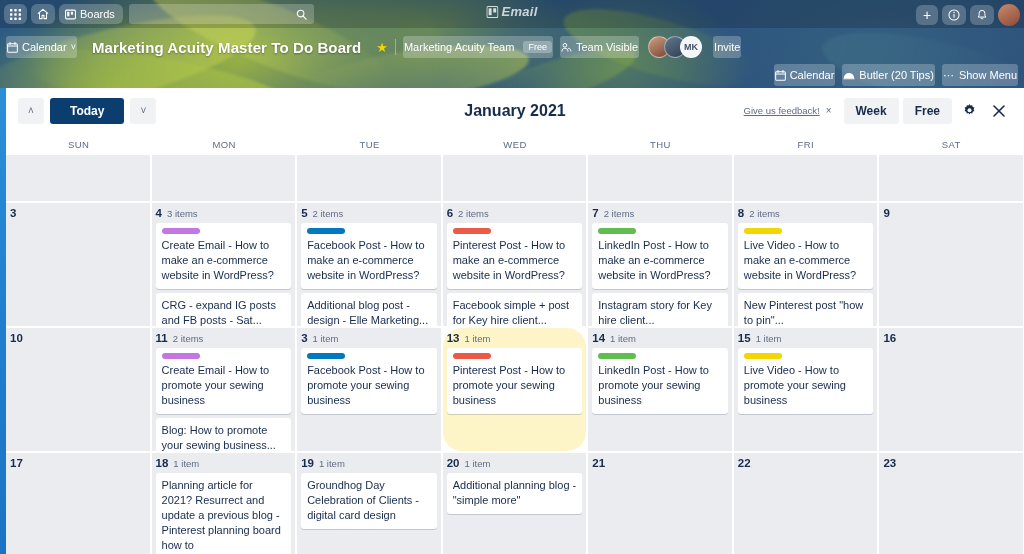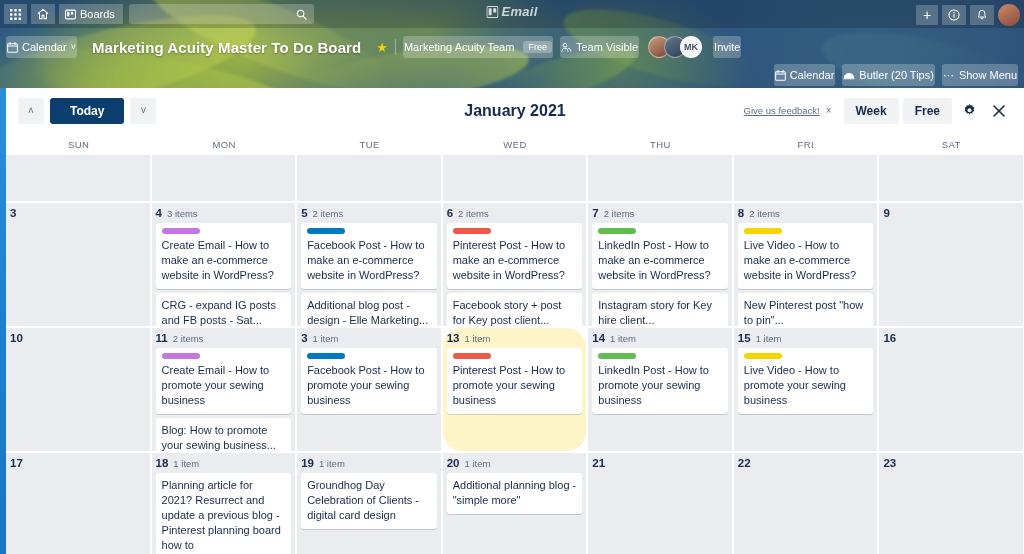--- a/index.html
+++ b/index.html
@@ -26,21 +26,21 @@
     filter: blur(1.4px); opacity: .85; pointer-events: none;
   }
 
   
   .topnav {
     position: absolute; left: 0; top: 0; width: 1024px; height: 28px;
     background: rgba(0,0,0,.18);
     display: flex; align-items: center; padding: 0 4px; gap: 4px;
   }
   .nav-btn {
-    height: 20px; min-width: 22px; border-radius: 1px;
+    height: 20px; min-width: 22px; border-radius: 6px;
     background: rgba(255,255,255,.22);
     display: flex; align-items: center; justify-content: center;
     color: #fff; font-size: 11px; gap: 4px; padding: 0 6px;
   }
   .nav-btn.wide { padding: 0 8px 0 6px; }
   .nav-search {
     height: 20px; width: 185px; border-radius: 3px;
     background: rgba(255,255,255,.22);
     display: flex; align-items: center; justify-content: flex-end;
     padding-right: 7px; margin-left: 2px;
@@ -419,21 +419,21 @@
         <div class="cell" style="grid-area: 2 / 4;">
           <div class="cell-head">
             <span class="daynum">6</span>
             <span class="itemcount">2 items</span>
           </div>
           <div class="card">
             <div class="label-chip" style="background: rgb(235, 90, 70);"></div>
             <div class="card-title">Pinterest Post - How to make an e-commerce website in WordPress?</div>
           </div>
           <div class="card">
-            <div class="card-title">Facebook story + post for Key post client...</div>
+            <div class="card-title">Facebook simple + post for Key hire client...</div>
           </div>
         </div>
         <div class="cell" style="grid-area: 2 / 5;">
           <div class="cell-head">
             <span class="daynum">7</span>
             <span class="itemcount">2 items</span>
           </div>
           <div class="card">
             <div class="label-chip" style="background: rgb(97, 189, 79);"></div>
             <div class="card-title">LinkedIn Post - How to make an e-commerce website in WordPress?</div>

